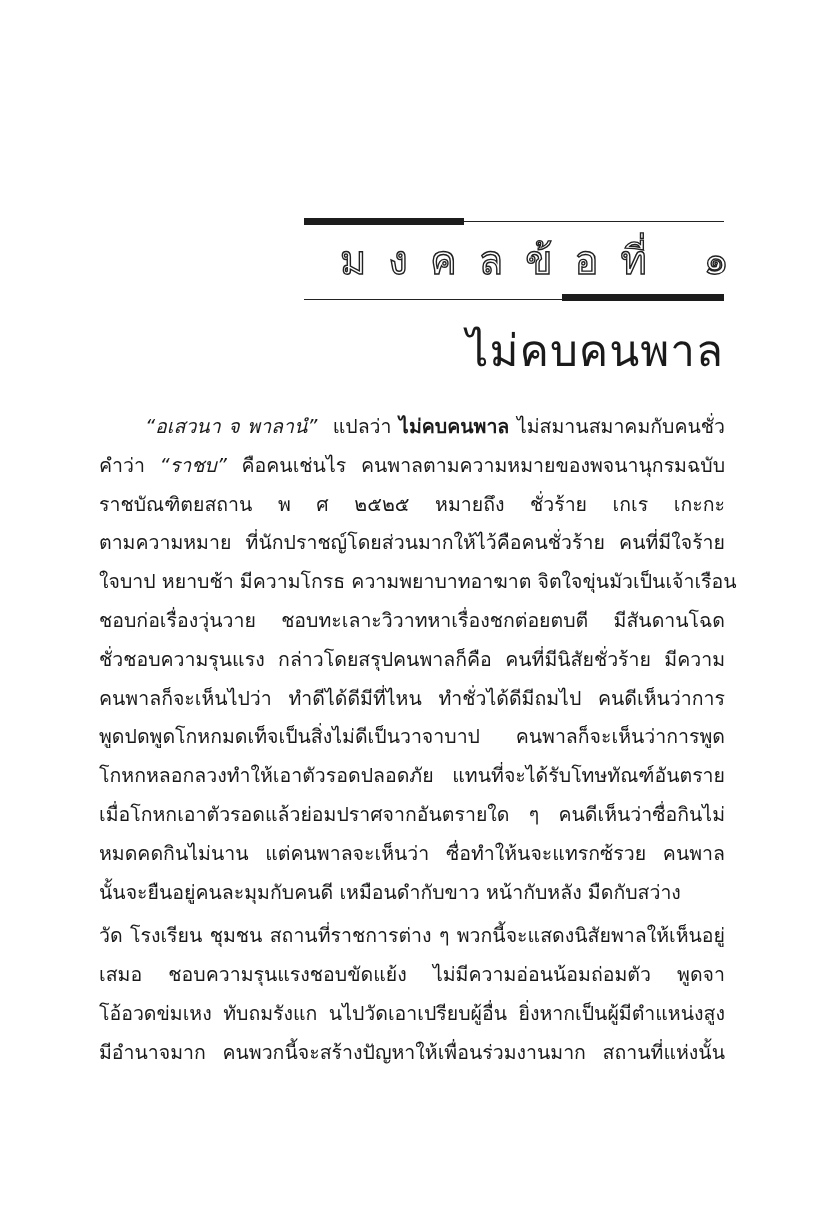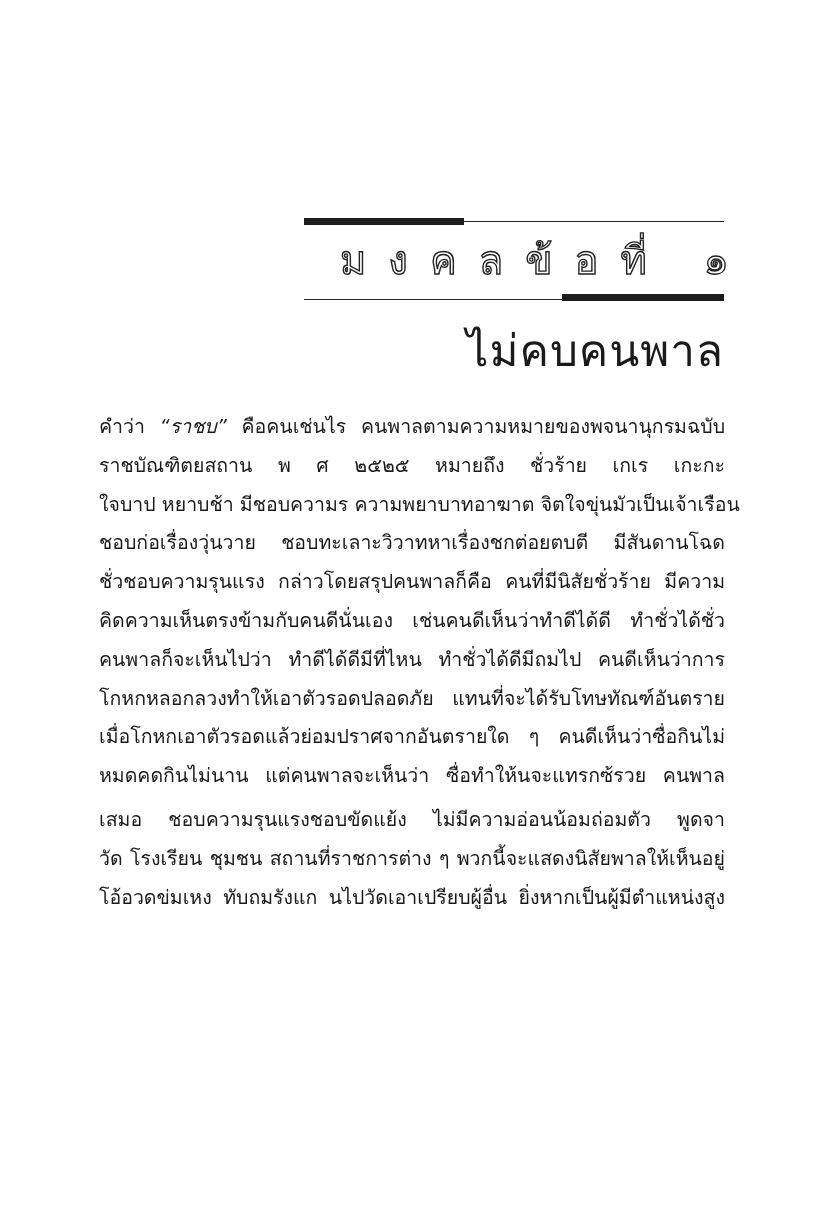--- a/index.html
+++ b/index.html
@@ -114,34 +114,40 @@
     <div class="chapter-label">มงคลข้อที่ ๑</div>
     <div class="rule-bottom-thin"></div>
     <div class="rule-bottom-thick"></div>
   </div>
 
   <h1 class="chapter-title">ไม่คบคนพาล</h1>
 
   <div class="body-text">
 
     <div style="margin-bottom:5px;">
+      <span class="line indent">
+        <em>“อเสวนา จ พาลานํ”</em><span style="white-space:pre;">  แปลว่า </span><strong>ไม่คบคนพาล</strong><span> ไม่สมานสมาคมกับคนชั่ว</span>
+      </span>
       <span class="line">
         <span>คำว่า </span><em>“ราชบ”</em><span> คือคนเช่นไร คนพาลตามความหมายของพจนานุกรมฉบับ</span>
       </span>
       <span class="line">ราชบัณฑิตยสถาน  พ ศ  ๒๕๒๕  หมายถึง  ชั่วร้าย  เกเร  เกะกะ</span>
-      <span class="line">ใจบาป หยาบช้า มีชอบความร ความพยาบาทอาฆาต จิตใจขุ่นมัวเป็นเจ้าเรือน</span>
+      <span class="line">ตามความหมาย  ที่นักปราชญ์โดยส่วนมากให้ไว้คือคนชั่วร้าย  คนที่มีใจร้าย</span>
+      <span class="line">ใจบาป หยาบช้า มีความโกรธ ความพยาบาทอาฆาต จิตใจขุ่นมัวเป็นเจ้าเรือน</span>
       <span class="line">ชอบก่อเรื่องวุ่นวาย  ชอบทะเลาะวิวาทหาเรื่องชกต่อยตบตี  มีสันดานโฉด</span>
       <span class="line">ชั่วชอบความรุนแรง  กล่าวโดยสรุปคนพาลก็คือ  คนที่มีนิสัยชั่วร้าย  มีความ</span>
-      <span class="line">คิดความเห็นตรงข้ามกับคนดีนั่นเอง  เช่นคนดีเห็นว่าทำดีได้ดี  ทำชั่วได้ชั่ว</span>
       <span class="line">คนพาลก็จะเห็นไปว่า  ทำดีได้ดีมีที่ไหน  ทำชั่วได้ดีมีถมไป   คนดีเห็นว่าการ</span>
+      <span class="line">พูดปดพูดโกหกมดเท็จเป็นสิ่งไม่ดีเป็นวาจาบาป  คนพาลก็จะเห็นว่าการพูด</span>
       <span class="line">โกหกหลอกลวงทำให้เอาตัวรอดปลอดภัย  แทนที่จะได้รับโทษทัณฑ์อันตราย</span>
       <span class="line">เมื่อโกหกเอาตัวรอดแล้วย่อมปราศจากอันตรายใด ๆ  คนดีเห็นว่าซื่อกินไม่</span>
       <span class="line">หมดคดกินไม่นาน  แต่คนพาลจะเห็นว่า  ซื่อทำให้นจะแทรกซ้รวย  คนพาล</span>
+      <span class="line last">นั้นจะยืนอยู่คนละมุมกับคนดี เหมือนดำกับขาว หน้ากับหลัง มืดกับสว่าง</span>
     </div>
 
     <div>
+      <span class="line">วัด โรงเรียน ชุมชน สถานที่ราชการต่าง ๆ พวกนี้จะแสดงนิสัยพาลให้เห็นอยู่</span>
       <span class="line">เสมอ  ชอบความรุนแรงชอบขัดแย้ง  ไม่มีความอ่อนน้อมถ่อมตัว  พูดจา</span>
-      <span class="line">วัด โรงเรียน ชุมชน สถานที่ราชการต่าง ๆ พวกนี้จะแสดงนิสัยพาลให้เห็นอยู่</span>
       <span class="line">โอ้อวดข่มเหง  ทับถมรังแก  นไปวัดเอาเปรียบผู้อื่น  ยิ่งหากเป็นผู้มีตำแหน่งสูง</span>
+      <span class="line">มีอำนาจมาก  คนพวกนี้จะสร้างปัญหาให้เพื่อนร่วมงานมาก  สถานที่แห่งนั้น</span>
     </div>
   </div>
 
 </div>
 
 </body></html>

